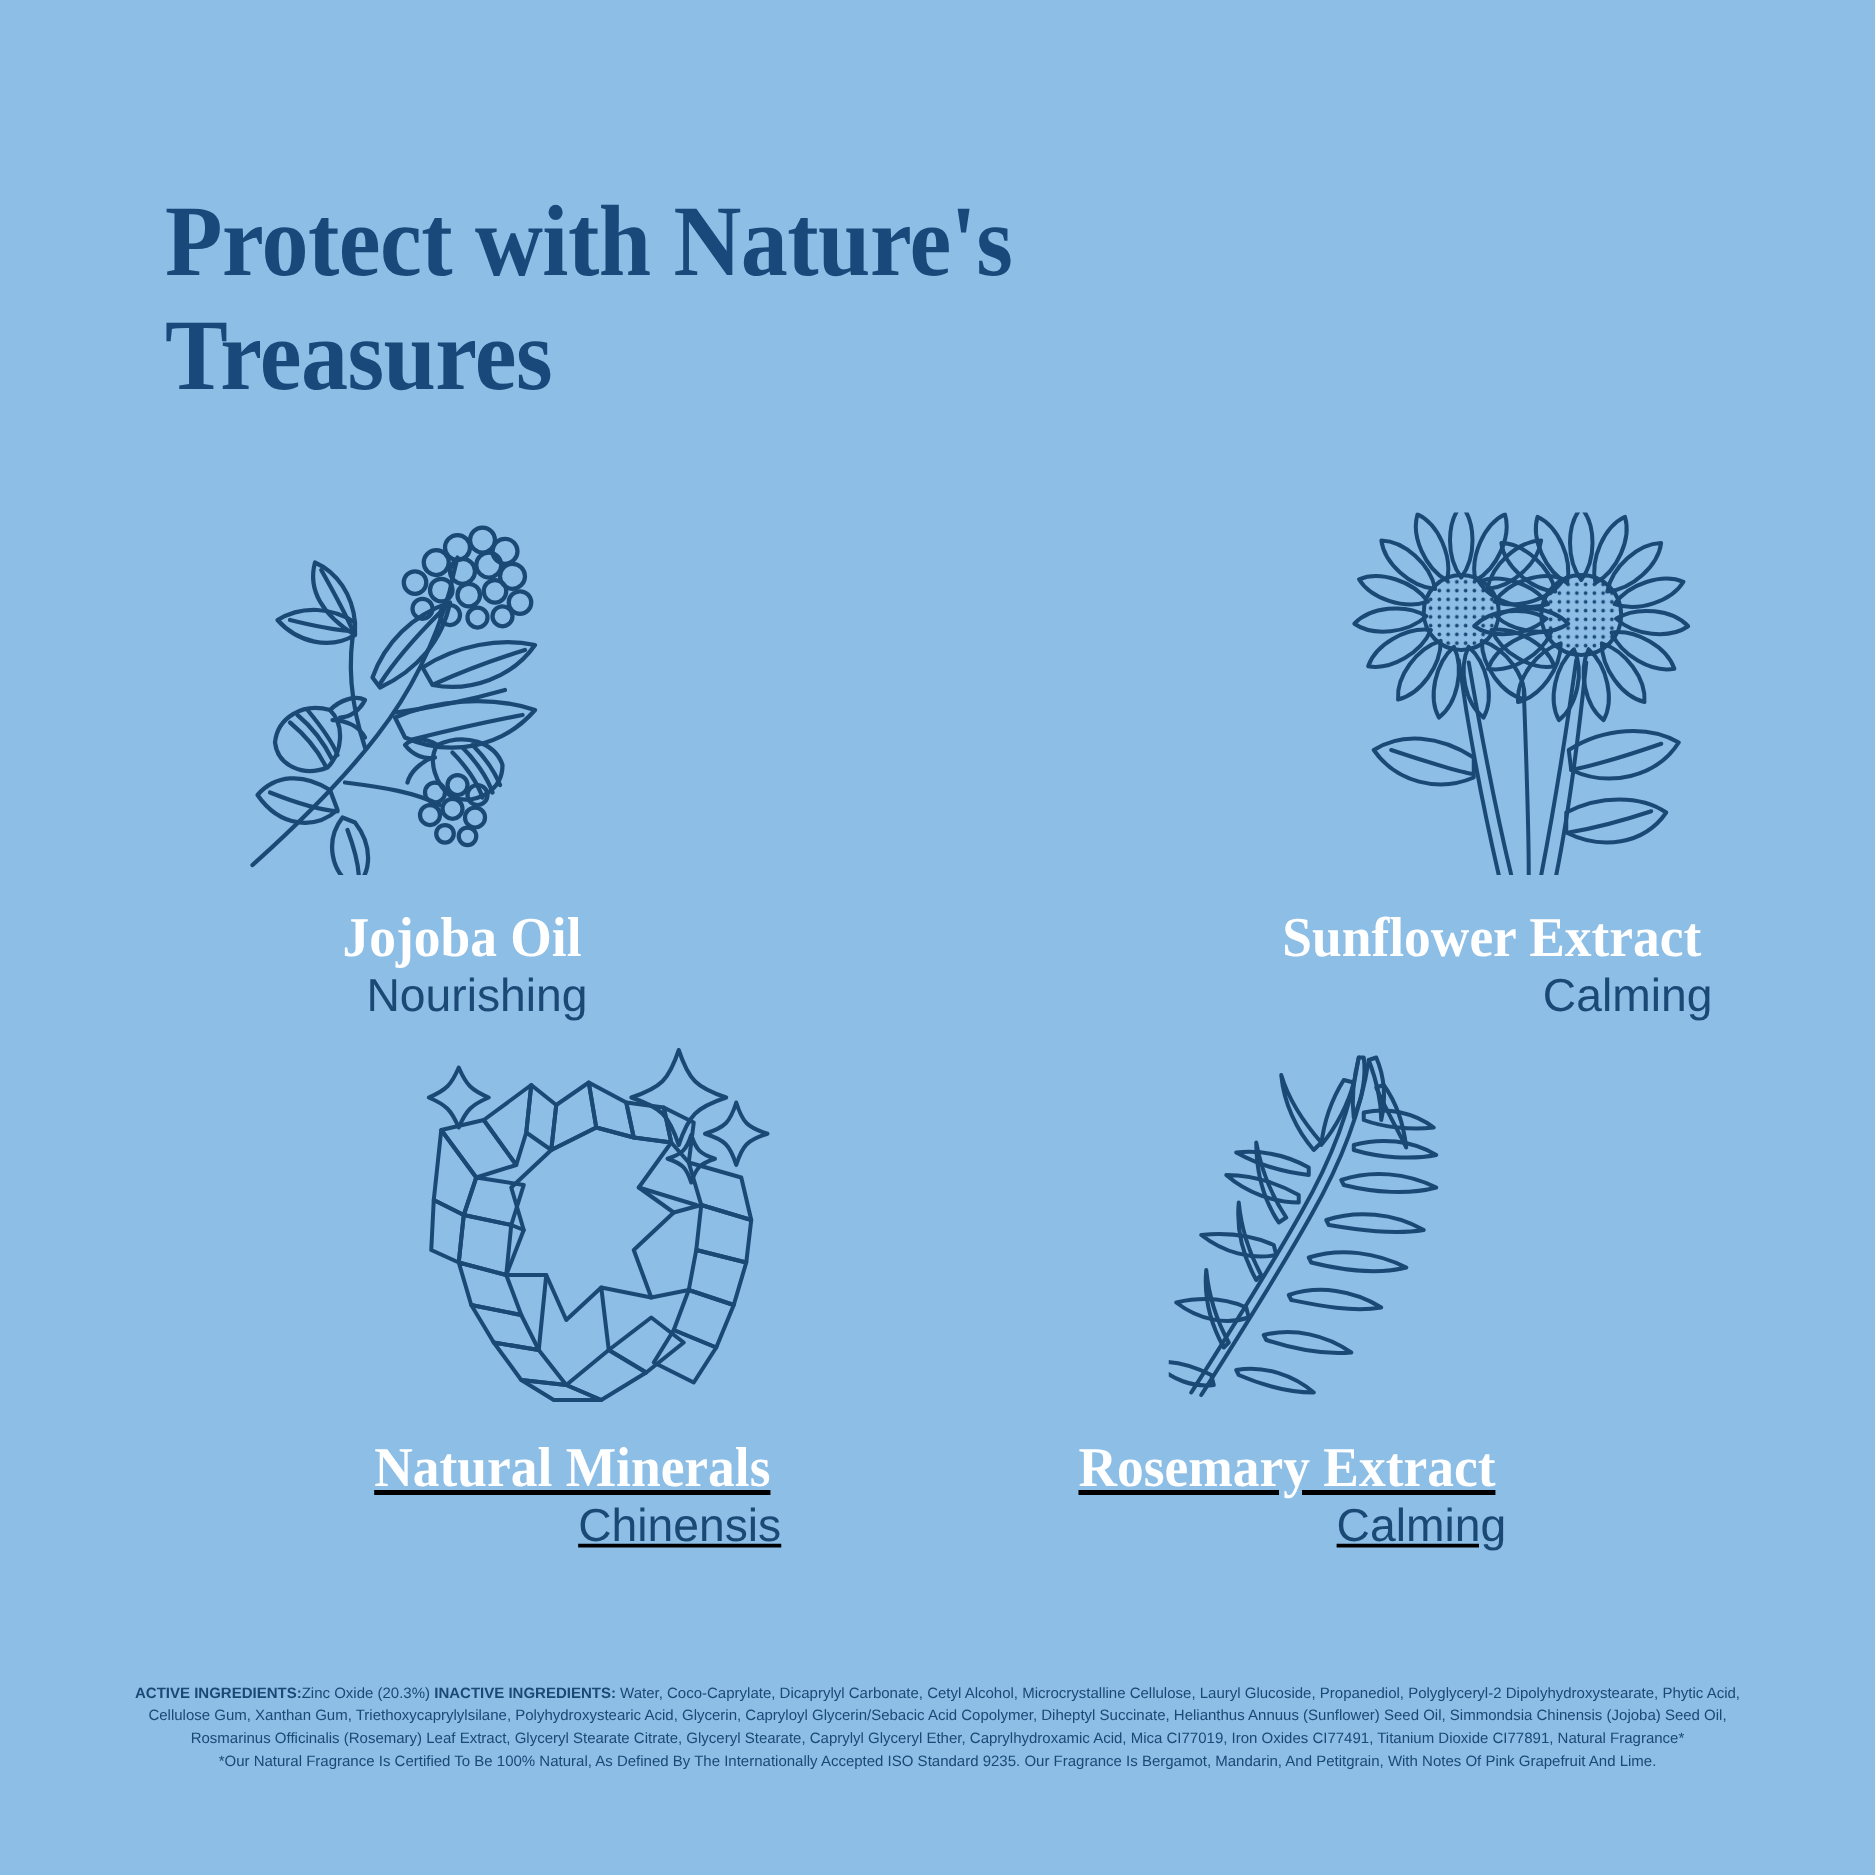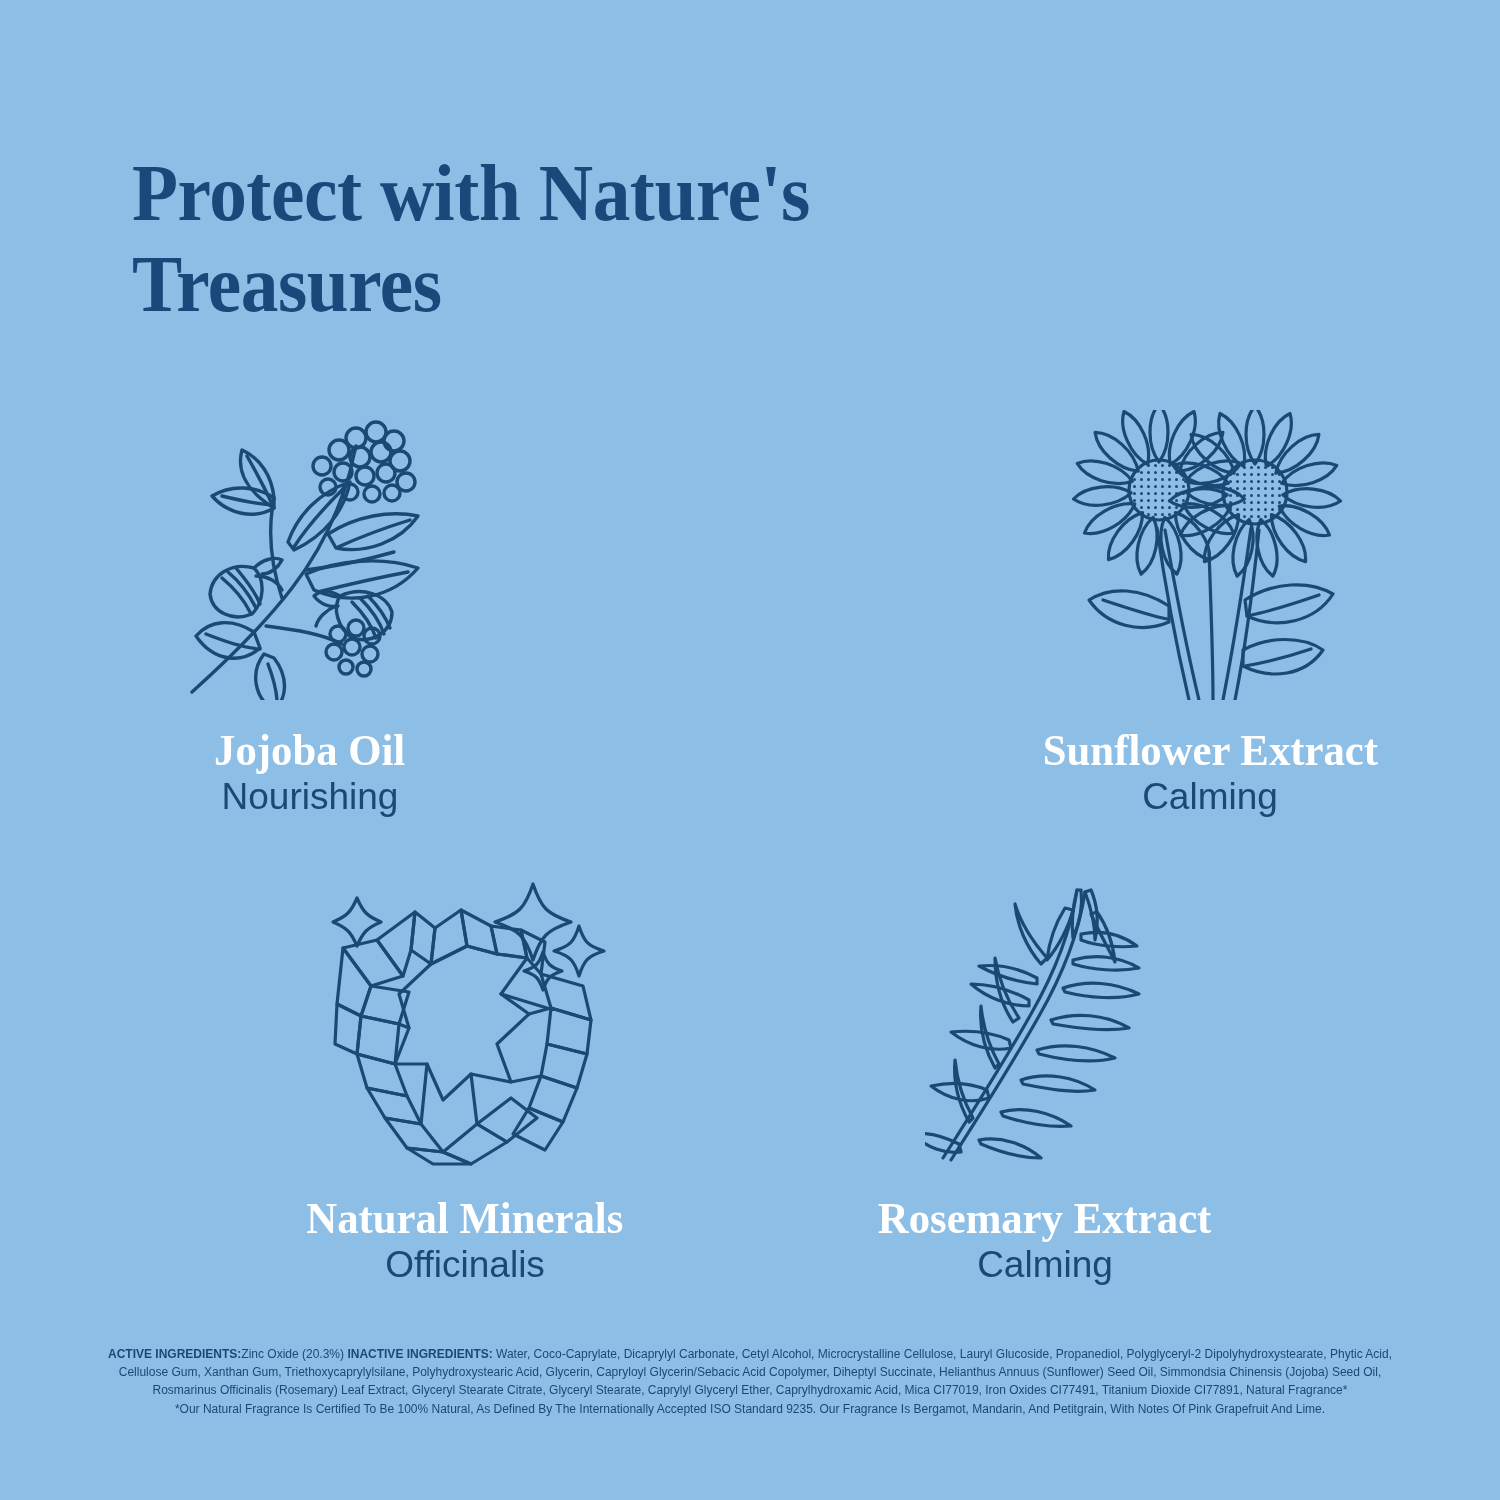--- a/index.html
+++ b/index.html
@@ -23,24 +23,24 @@
     letter-spacing:-0.5px;
     color:#18497A;
     transform:scaleX(0.93);
     transform-origin:left top;
     white-space:pre-line;
   }
 
   
   .row{position:absolute;display:flex;}
   .row-top{left:150px; top:400px; width:1220px; justify-content:space-between;}
-  .row-bottom{left:305px; top:868px; width:900px; justify-content:space-between;}
+  .row-bottom{left:305px; top:824px; width:900px; justify-content:space-between;text-decoration:underline;}
 
   .card{
-    display:flex;flex-direction:column;align-items:center;
+    display:flex;flex-direction:column;align-items:flex-end;
     width:320px;
   }
   .icon-wrap{
     height:300px;width:300px;
     display:flex;align-items:flex-end;justify-content:center;
   }
   .icon-wrap svg{display:block;}
 
   .ing-name{
     font-family:"Liberation Serif", serif;
@@ -335,21 +335,21 @@
 
           <path d="M186 126 L232 140"></path>
           <path d="M214 146 L236 140"></path>
           <path d="M196 214 L226 208"></path>
           <path d="M156 206 L162 256"></path>
           <path d="M112 196 L106 256"></path>
           <path d="M94 160 L84 156"></path>
         </svg>
       </div>
       <div class="ing-name">Natural Minerals</div>
-      <div class="ing-desc">Officinalis</div>
+      <div class="ing-desc">Chinensis</div>
     </div>
 
     <div class="card">
       <div class="icon-wrap">
         <svg width="240" height="300" viewBox="0 0 240 300" fill="none" stroke="#1B4976" stroke-width="3.2" stroke-linecap="round" stroke-linejoin="round">
 
           <path d="M18 290 C46 246 78 196 106 146 C130 104 146 62 152 22"></path>
           <path d="M26 292 C54 248 86 198 114 148 C138 106 154 64 160 24"></path>
 
           <path d="M152 22 C148 38 146 54 148 70 C154 56 158 38 156 22 Z"></path>

